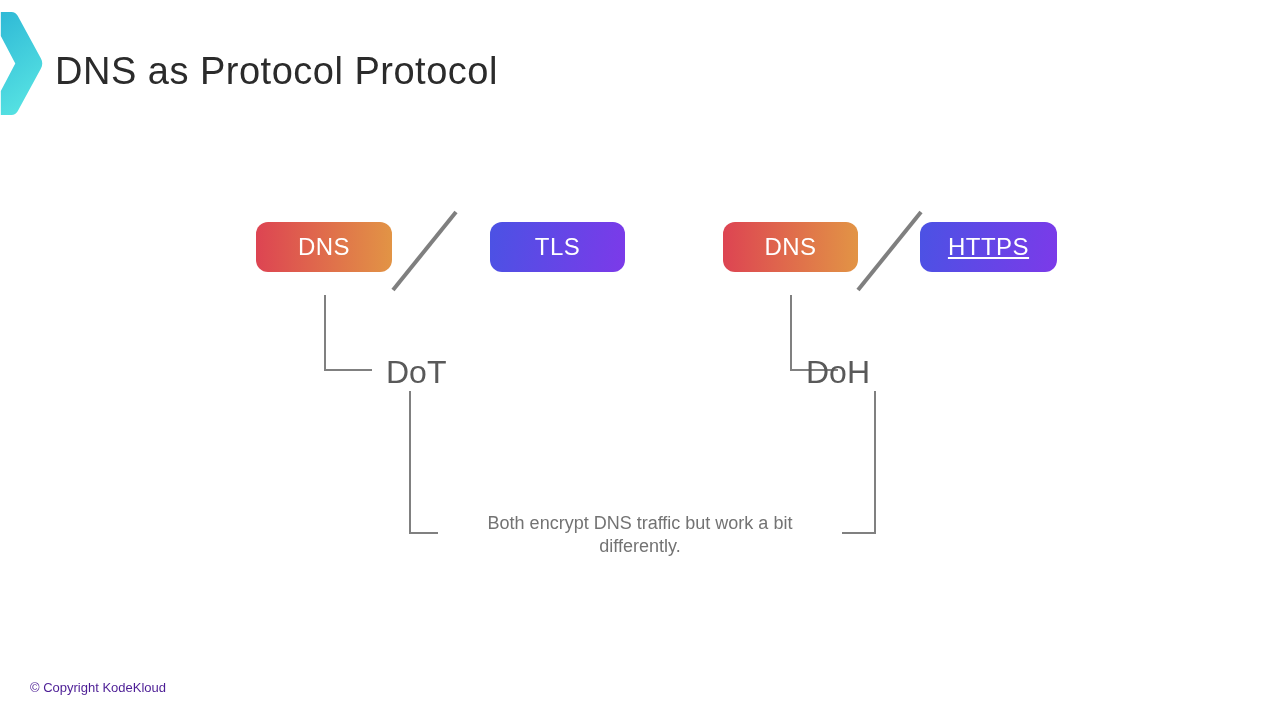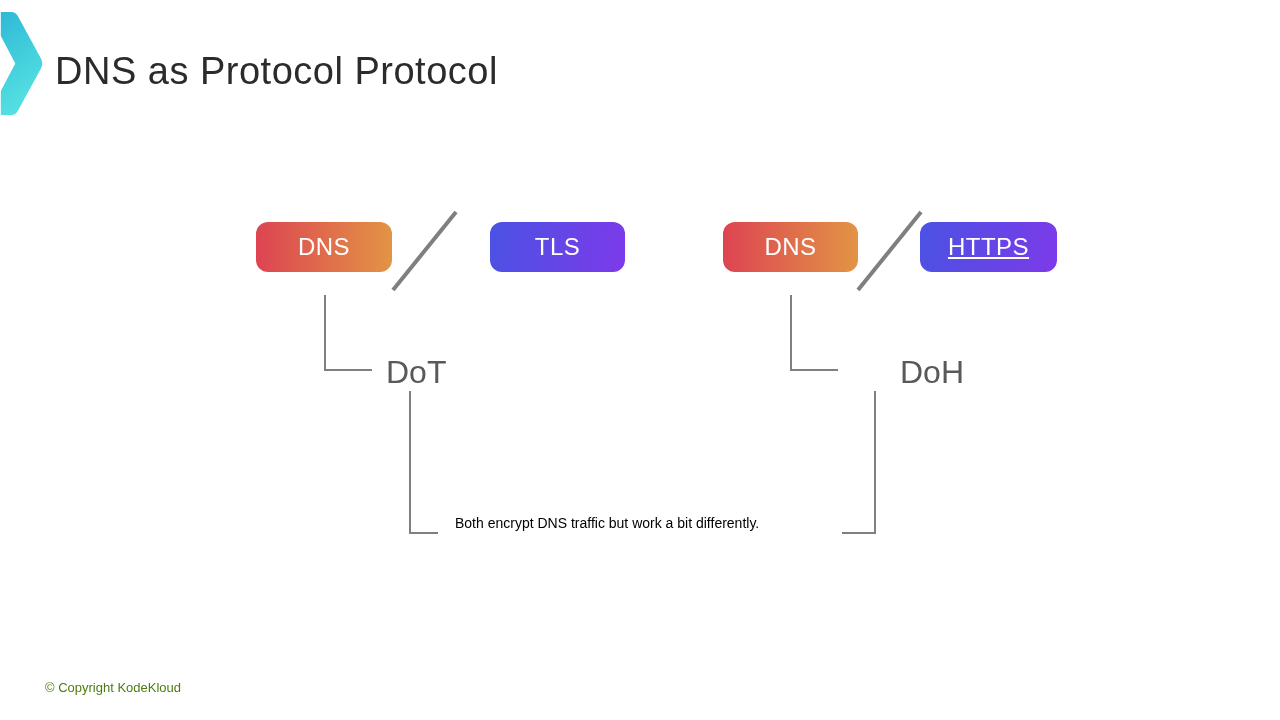--- a/index.html
+++ b/index.html
@@ -52,46 +52,47 @@
   #badge-https   { left: 920px; top: 222px; width: 137px; text-decoration: underline; }
 
   
   .result-label {
     position: absolute;
     font-size: 32px;
     color: #595959;
     white-space: nowrap;
   }
   #label-dot { left: 386px; top: 354px; }
-  #label-doh { left: 900px; top: 354px; }
+  #label-doh { left: 806px; top: 354px; }
 
   
   .note {
     position: absolute;
     left: 455px; top: 512px;
     width: 370px;
-    font-size: 14px;
+    text-align: center;
+    font-size: 18px;
     line-height: 23px;
-    color: #000000;
+    color: #737373;
   }
 
   
   .lines-overlay {
     position: absolute;
     left: 0; top: 0;
     width: 1280px; height: 720px;
     pointer-events: none;
   }
 
   
   .footer-copyright {
     position: absolute;
-    left: 45px; top: 680px;
+    left: 30px; top: 680px;
     font-size: 13px;
-    color: #4d7c0f;
+    color: #4c1d95;
   }
 </style>
 </head>
 <body>
 
 <svg class="logo-chevron" viewBox="0 0 45 110" aria-hidden="true">
   <defs>
     <linearGradient id="logoGrad" x1="0" y1="0" x2="0.3" y2="1">
       <stop offset="0" stop-color="#2fb9d6"></stop>
       <stop offset="1" stop-color="#55e1e2"></stop>

